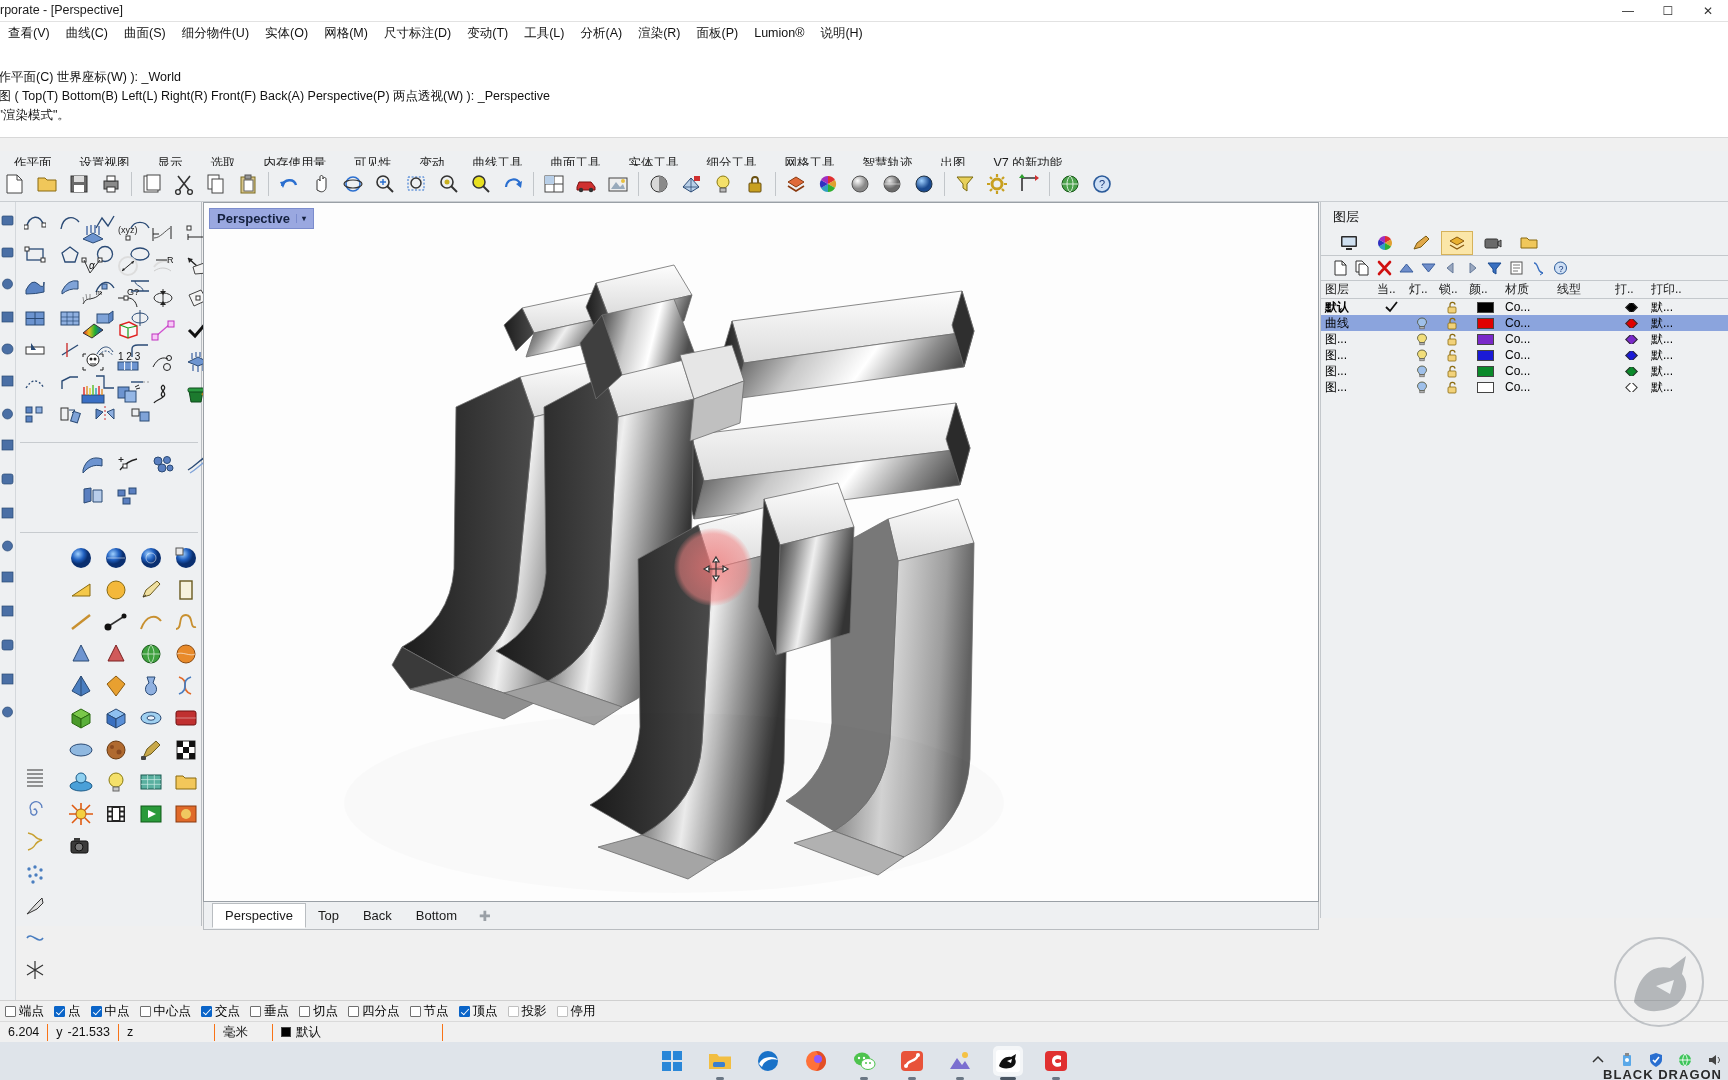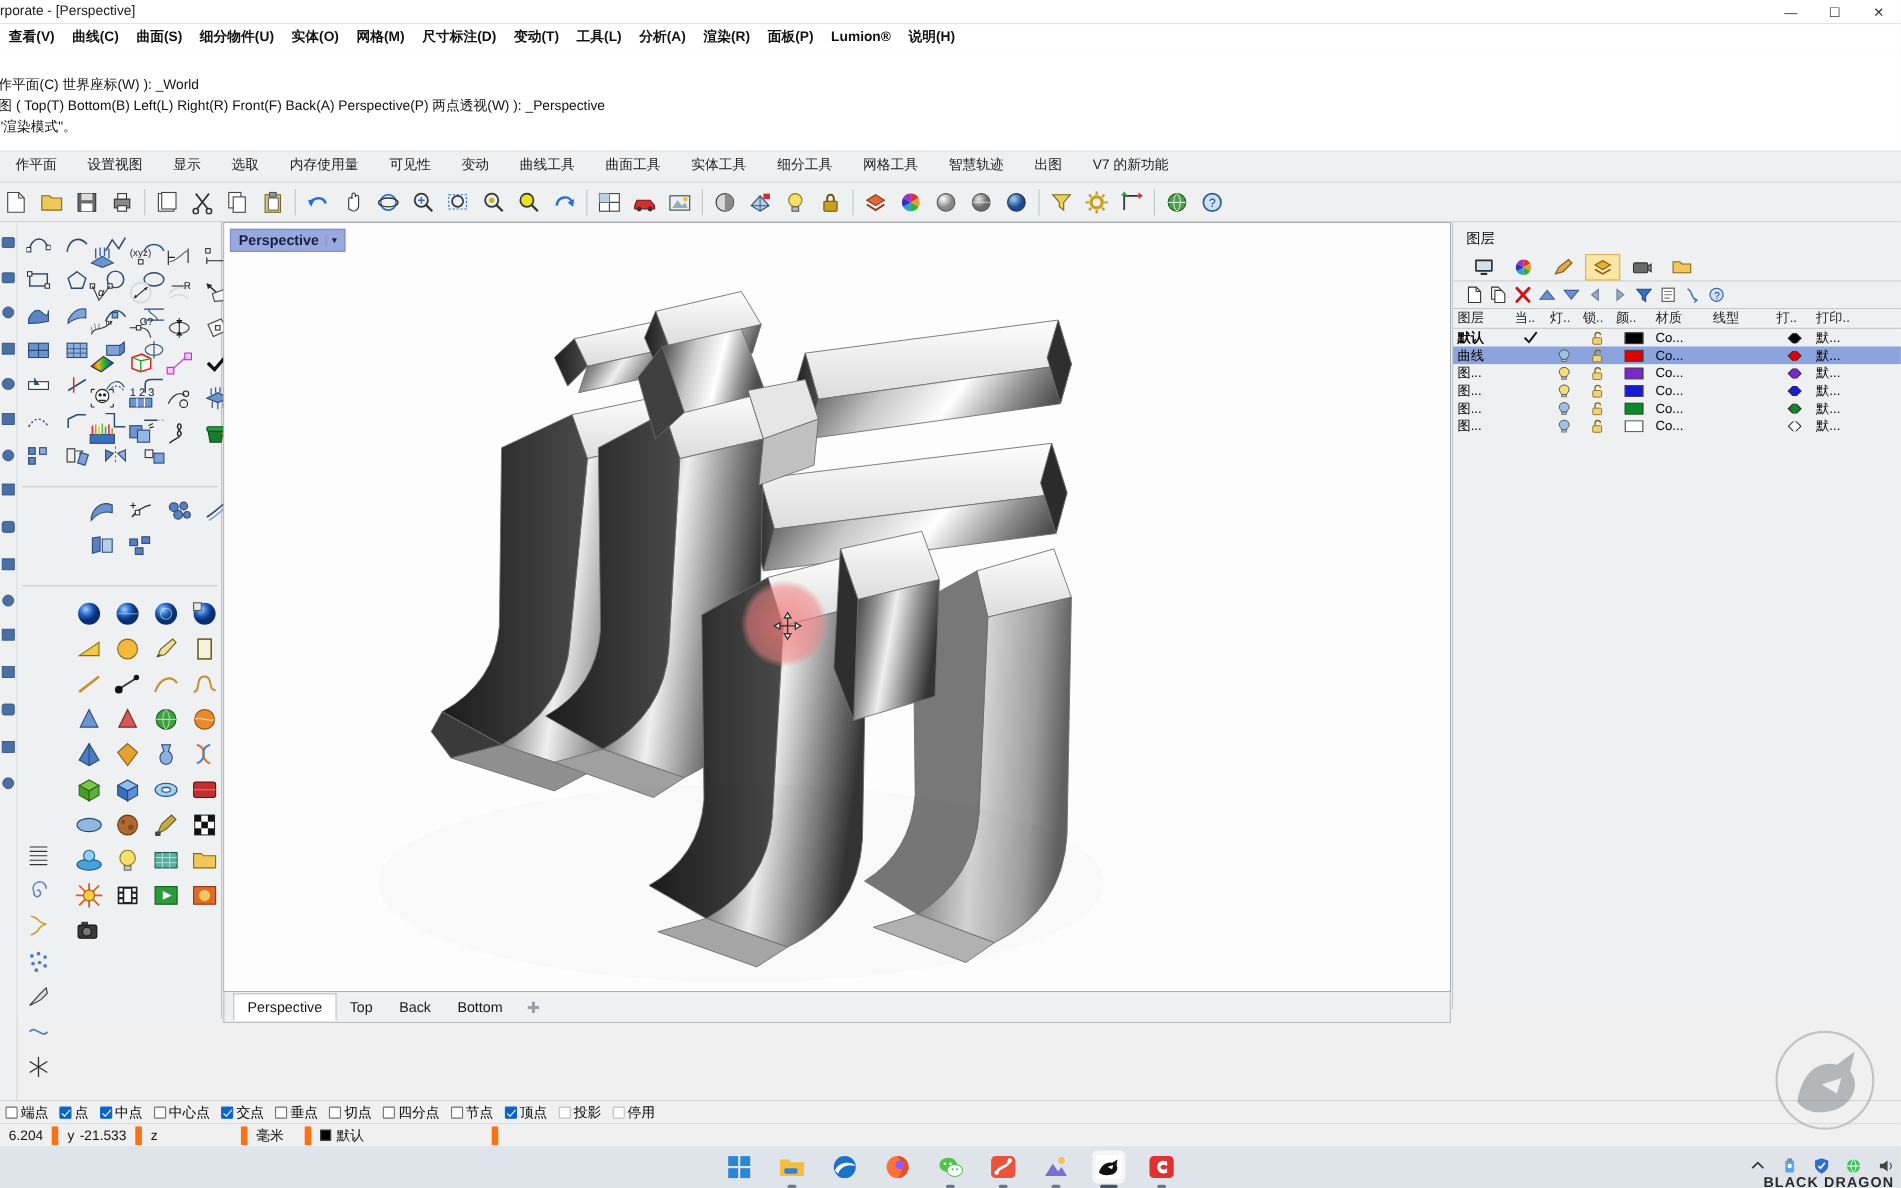--- a/index.html
+++ b/index.html
@@ -21,21 +21,21 @@
     position:absolute; left:-16px; top:3px; font-size:12.5px; color:#1b1b1b;
     white-space:nowrap;
   }
   .wbtns { position:absolute; right:0; top:0; height:22px; display:flex; }
   .wbtn { width:40px; height:22px; display:flex; align-items:center; justify-content:center;
           font-size:12px; color:#333; }
 
   
   .menubar {
     position:absolute; left:0; top:22px; width:1728px; height:22px;
-    background:#ffffff; display:flex; align-items:center; padding-left:-6px;font-weight:bold;
+    background:#ffffff; display:flex; align-items:center; padding-left:-6px;
   }
   .menubar .mi {
     font-size:12.5px; color:#111; padding:2px 8px; white-space:nowrap; cursor:default;
   }
 
   
   .cmdarea {
     position:absolute; left:0; top:44px; width:1728px; height:94px;
     background:#ffffff; border-bottom:1px solid #d8d8d8;
     padding-left:0px;
@@ -43,21 +43,21 @@
   .cmdline {
     font-size:12.5px; color:#111; line-height:19px; white-space:nowrap;
     padding-left:-14px;
   }
   .cmdarea .l1 { position:absolute; left:-14px; top:24px; }
   .cmdarea .l2 { position:absolute; left:-14px; top:43px; }
   .cmdarea .l3 { position:absolute; left:-14px; top:62px; }
 
   
   .tabrow {
-    position:absolute; left:0; top:138px; width:1728px; height:28px;
+    position:absolute; left:0; top:151px; width:1728px; height:28px;
     background:#eef0f2; border-bottom:1px solid #cfd3d6;
     display:flex; align-items:flex-end; padding-left:-10px;
   }
   .tabrow .tb {
     font-size:12.5px; color:#1a1a1a; padding:4px 14px 6px 14px; white-space:nowrap;
     cursor:default;
   }
 
   
   .maintools {
@@ -162,21 +162,21 @@
     border:solid #fff; border-width:0 1.6px 1.6px 0; transform:rotate(42deg);
   }
   .cbx.dim { border-color:#c0c0c0; }
 
   
   .statusbar {
     position:absolute; left:0; top:1021px; width:1728px; height:21px;
     background:#f0f0f0; border-top:1px solid #dadada;
     display:flex; align-items:center; font-size:12.5px; color:#111;
   }
-  .sb { padding:0 8px; white-space:nowrap; border-right:6px solid #f97316; height:17px;
+  .sb { padding:0 8px; white-space:nowrap; border-right:1px solid #f97316; height:17px;
         display:flex; align-items:center; }
   .sb.b { font-weight:bold; }
   .sb.nb { border-right:none; }
 
   
   .taskbar {
     position:absolute; left:0; top:1042px; width:1728px; height:38px;
     background:#dfe4ea;
   }
   .tb-center { position:absolute; left:0; top:0; width:1728px; height:38px;

